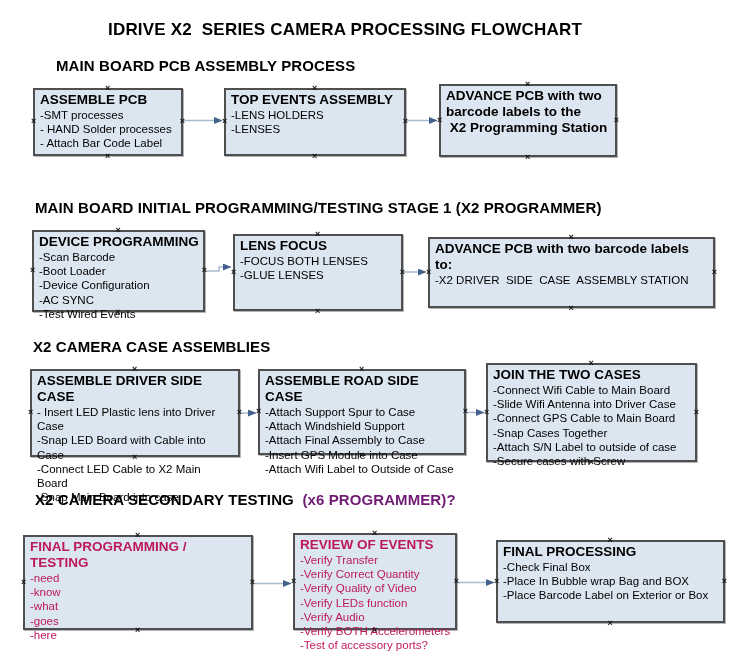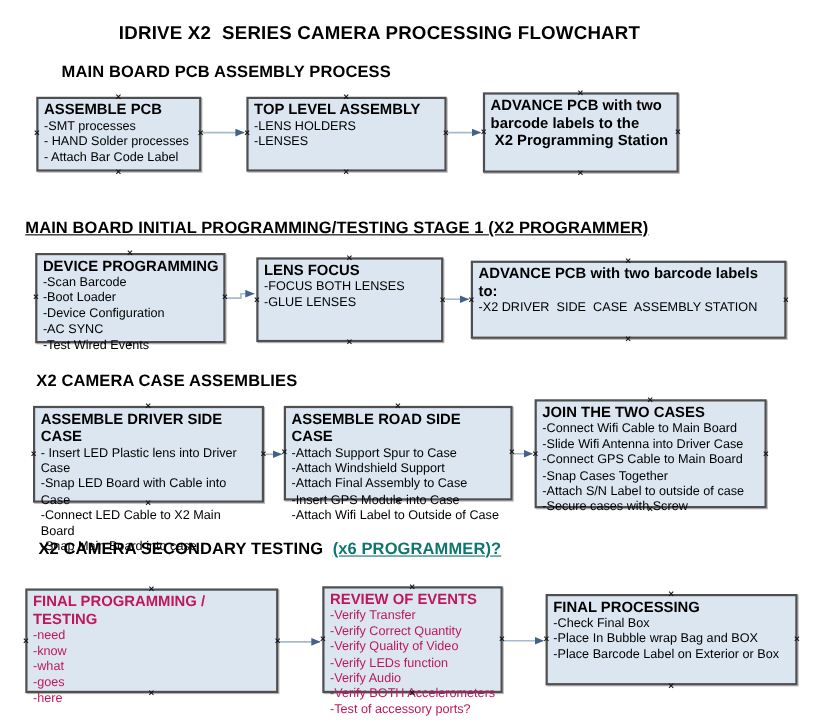--- a/index.html
+++ b/index.html
@@ -7,23 +7,23 @@
     position:relative;width:747px;height:662px;background:#ffffff;
     font-family:"Liberation Sans", sans-serif;color:#000;overflow:hidden;
   }
   .doc-title{
     position:absolute;left:0;top:20px;width:690px;text-align:center;
     font-size:17px;font-weight:700;white-space:pre;letter-spacing:.2px;
   }
   .sec-header{
     position:absolute;font-size:15px;font-weight:700;white-space:pre;letter-spacing:.1px;
   }
-  .sec-header .red-part{color:#0f766e;text-decoration:underline;}
+  .sec-header .red-part{color:#701a75;}
   #sh0{left:16px;top:57px;margin-left:40px;}
-  #sh1{left:23px;top:199px;text-decoration:underline;}
+  #sh1{left:35px;top:199px;}
   #sh2{left:33px;top:338px;}
   #sh3{left:35px;top:491px;}
   .fc-box{
     position:absolute;box-sizing:border-box;background:#dce6f1;
     border:2px solid #4f4f4f;box-shadow:1px 1px 0 rgba(90,90,90,.45);
     padding:2px 4px 2px 5px;overflow:visible;
   }
   .fc-title{font-size:13.5px;font-weight:700;line-height:16px;white-space:pre-wrap;}
   .fc-item{font-size:11.5px;line-height:14.2px;white-space:pre-wrap;}
   .fc-box.red .fc-title,.fc-box.red .fc-item{color:#be185d;}
@@ -83,21 +83,21 @@
       <div class="fc-title">ASSEMBLE PCB</div>
       <div class="fc-item">-SMT processes</div>
       <div class="fc-item">- HAND Solder processes</div>
       <div class="fc-item">- Attach Bar Code Label</div>
       <span class="handle h-t">×</span>
       <span class="handle h-b">×</span>
       <span class="handle h-l">×</span>
       <span class="handle h-r">×</span>
     </div>
   <div class="fc-box" id="b01">
-      <div class="fc-title">TOP LEVEL ASSEMBLY</div>
+      <div class="fc-title">TOP EVENTS ASSEMBLY</div>
       <div class="fc-item">-LENS HOLDERS</div>
       <div class="fc-item">-LENSES</div>
       <span class="handle h-t">×</span>
       <span class="handle h-b">×</span>
       <span class="handle h-l">×</span>
       <span class="handle h-r">×</span>
     </div>
   <div class="fc-box" id="b02">
       <div class="fc-title">ADVANCE PCB with two</div>
       <div class="fc-title">barcode labels to the</div>

